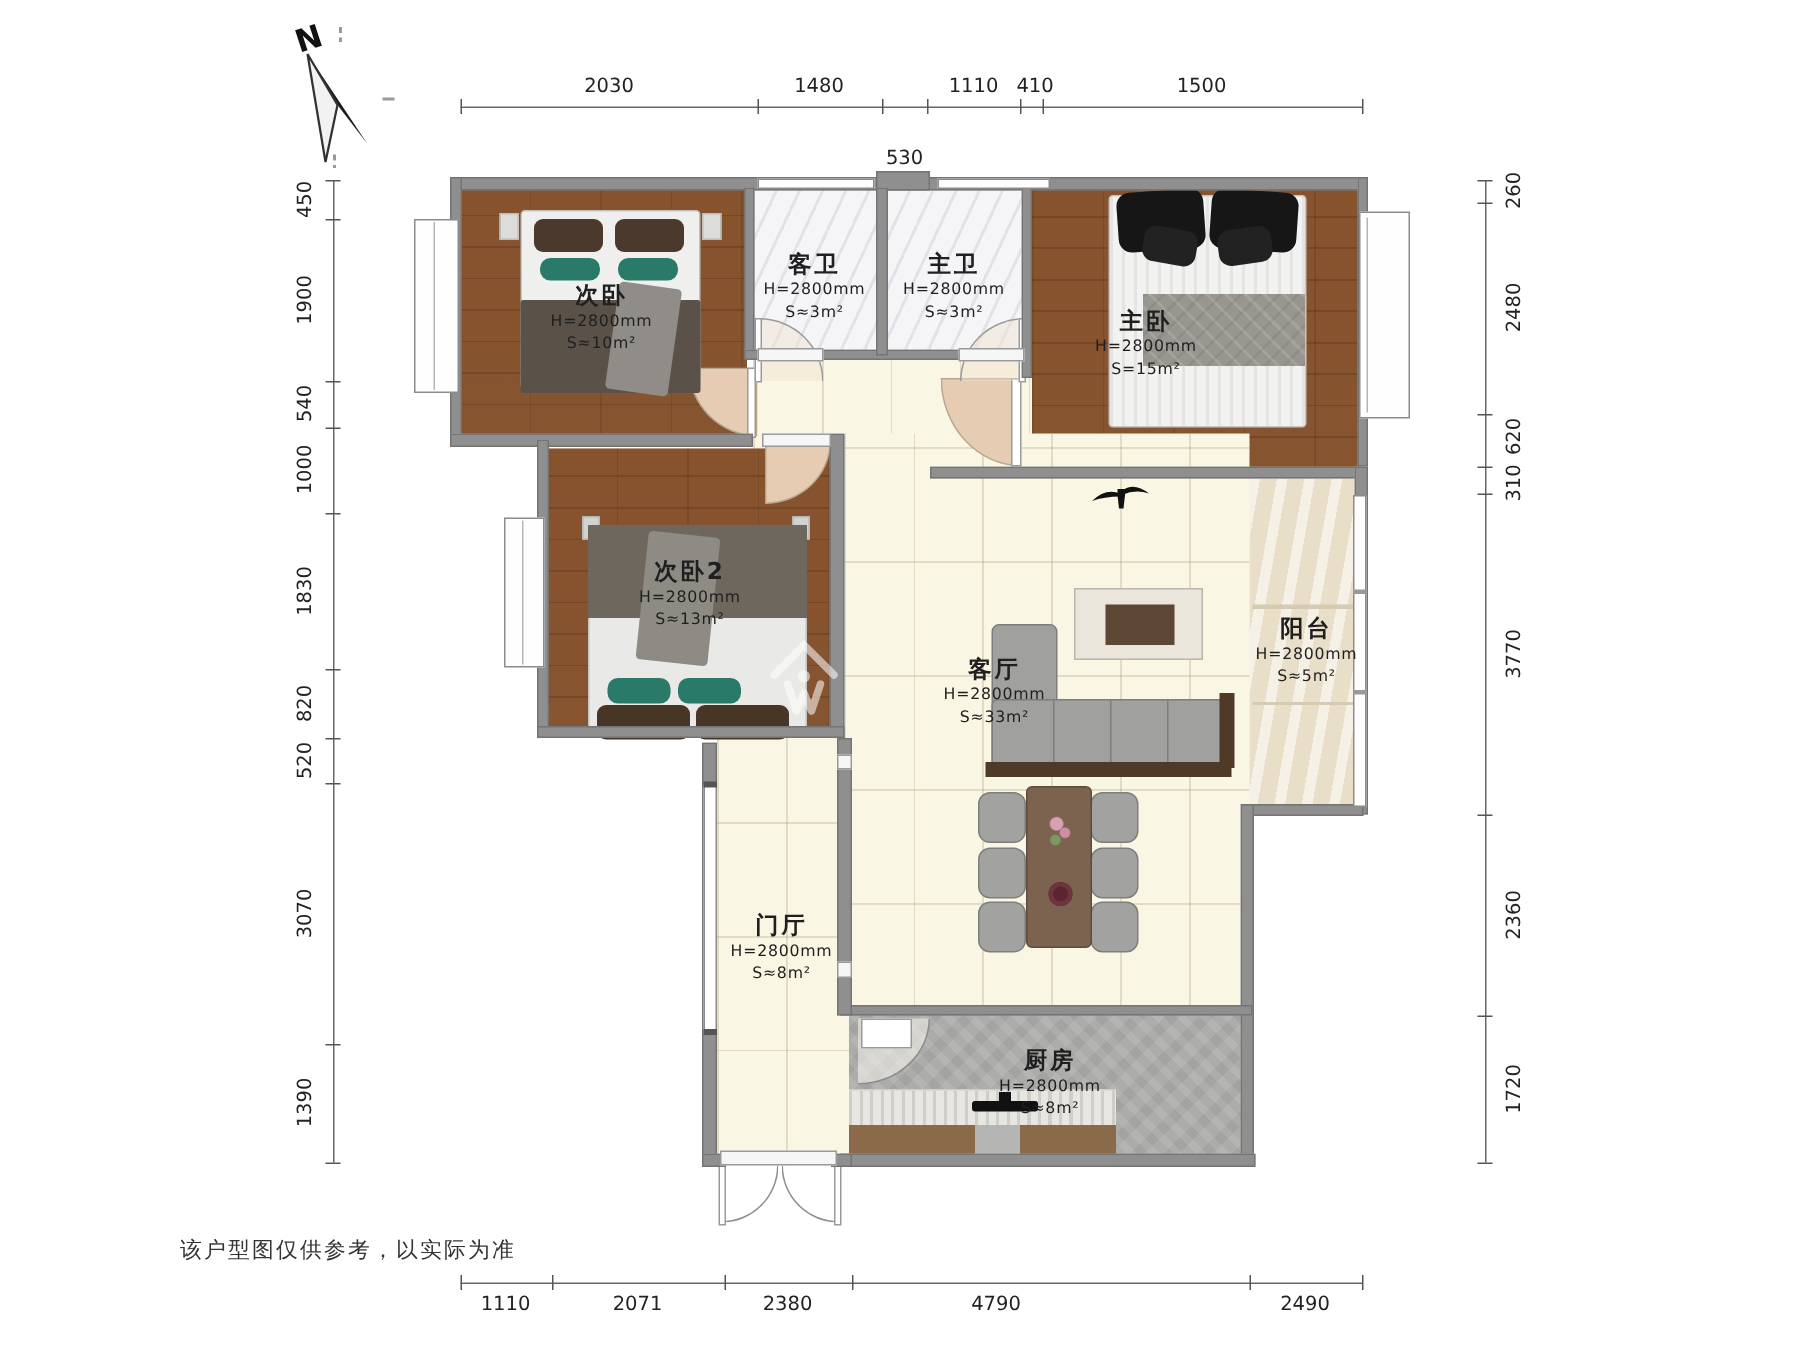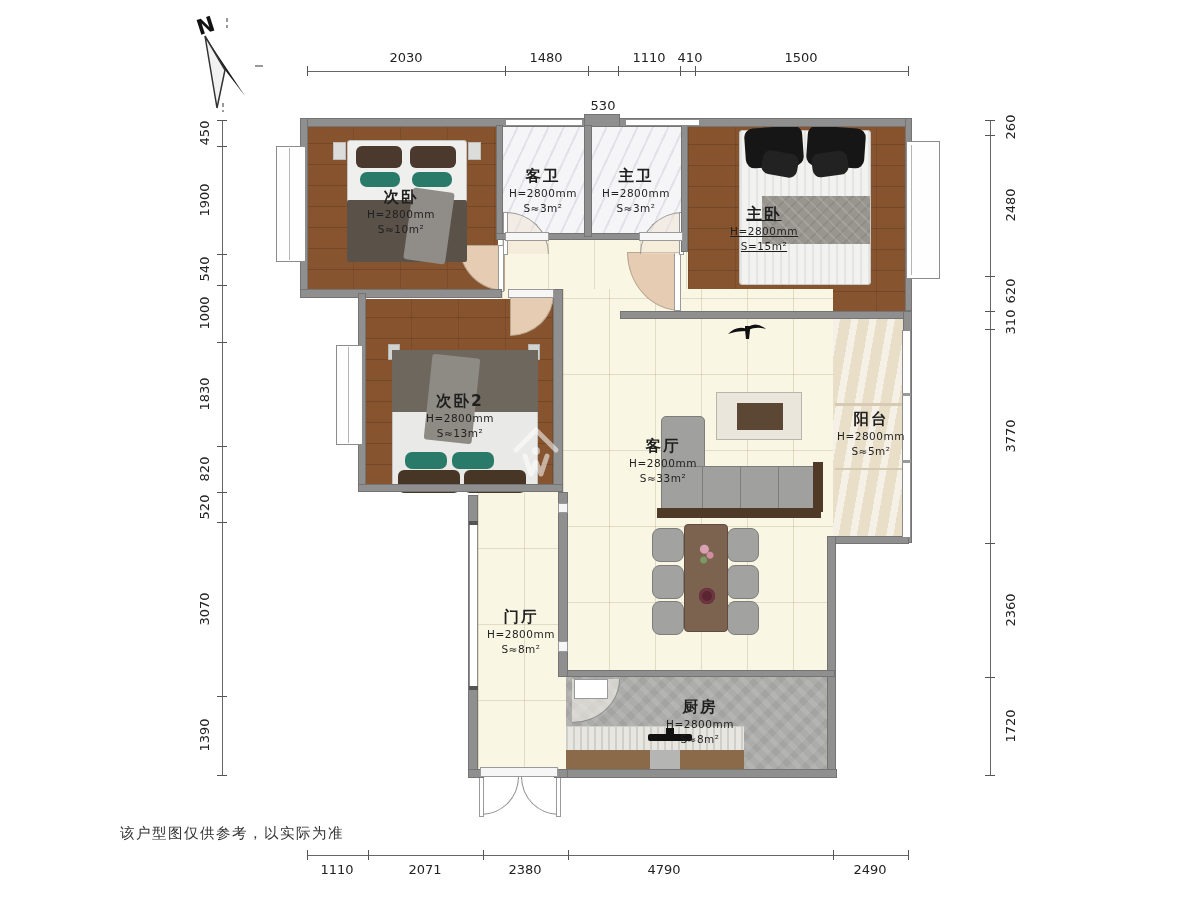--- a/index.html
+++ b/index.html
@@ -200,26 +200,26 @@
   <div class="room-label" style="left:543px;top:167px;">
     <div class="n">客卫</div>
     <div class="h">H=2800mm</div>
     <div class="s">S≈3m²</div>
   </div>
   <div class="room-label" style="left:636px;top:167px;">
     <div class="n">主卫</div>
     <div class="h">H=2800mm</div>
     <div class="s">S≈3m²</div>
   </div>
-  <div class="room-label" style="left:764px;top:205px;text-decoration:underline;">
+  <div class="room-label" style="left:764px;top:205px;">
     <div class="n">主卧</div>
     <div class="h">H=2800mm</div>
     <div class="s">S=15m²</div>
   </div>
-  <div class="room-label" style="left:460px;top:392px;text-align:center;">
+  <div class="room-label" style="left:460px;top:372px;text-align:center;">
     <div class="n">次卧2</div>
     <div class="h">H=2800mm</div>
     <div class="s">S≈13m²</div>
   </div>
   <div class="room-label" style="left:663px;top:437px;">
     <div class="n">客厅</div>
     <div class="h">H=2800mm</div>
     <div class="s">S≈33m²</div>
   </div>
   <div class="room-label" style="left:871px;top:410px;">

